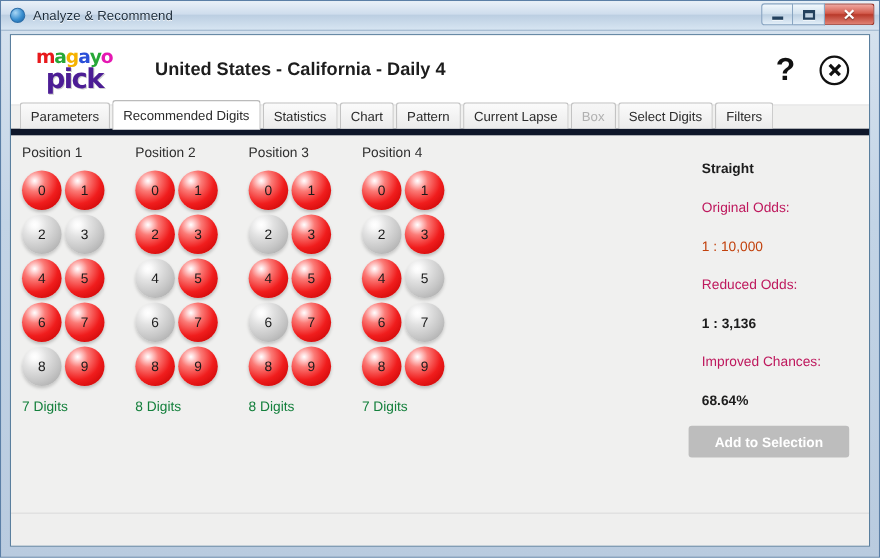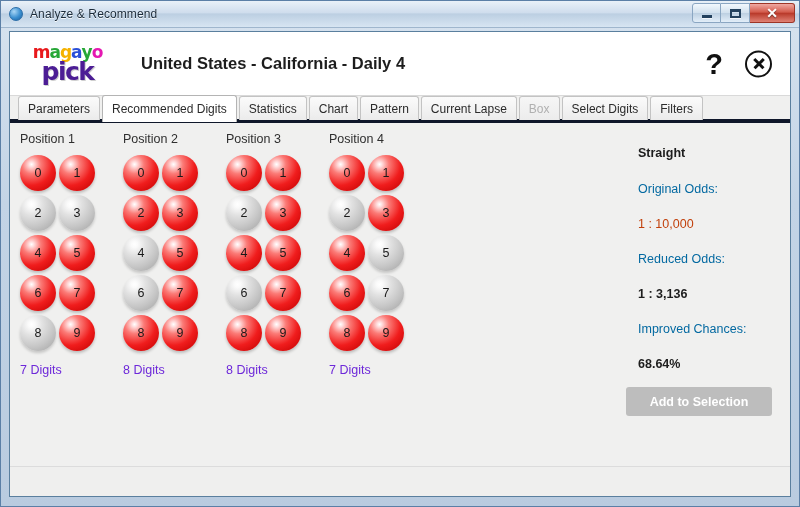--- a/index.html
+++ b/index.html
@@ -118,23 +118,23 @@
     width: 13px; height: 2.6px; background:#111;
   }
   .ic-close::before { transform: translate(-50%,-50%) rotate(45deg); }
   .ic-close::after  { transform: translate(-50%,-50%) rotate(-45deg); }
 
   
   .tabstrip {
     height: 27px;
     background: #f0f0ef;
     position: relative;
-    display: flex; align-items: center;
+    display: flex; align-items: flex-end;
     padding-left: 8px;
-    border-bottom: 4px solid #0f172a;
+    border-bottom: 6px solid #0f172a;
   }
   .tab {
     height: 24px; line-height: 24px;
     padding: 0 9px;
     font-size: 12px; color: #2b2b2b;
     background: linear-gradient(180deg,#fbfbfb 0%, #ebebeb 100%);
     border: 1px solid #c3c3c3;
     border-bottom: none;
     border-radius: 3px 3px 0 0;
     margin-right: 2px;
@@ -186,29 +186,29 @@
     background: radial-gradient(circle at 32% 26%, #ffffff 0%, #ffdede 7%, #fb7b77 26%, #f01d1d 58%, #d40b0b 82%, #a80505 100%);
     box-shadow: 0 2px 3px rgba(0,0,0,.22);
   }
   .ball.grey {
     background: radial-gradient(circle at 32% 26%, #ffffff 0%, #fafafa 9%, #e2e2e2 30%, #c6c6c6 62%, #b0b0b0 84%, #9a9a9a 100%);
     box-shadow: 0 2px 3px rgba(0,0,0,.18);
   }
   .ball span { position: relative; z-index: 2; }
   .digitcount {
     margin-top: 8px;
-    font-size: 12.5px; color: #6d28d9;
+    font-size: 12.5px; color: #15803d;
   }
 
   
   .infopanel {
     position: absolute; right: 2px; top: 22px; width: 150px;
   }
   .info-title { font-size: 12.5px; font-weight: bold; color:#1d1d1d; margin-bottom: 22px; }
-  .info-label { font-size: 12.5px; color:#0369a1; margin-bottom: 21px; }
+  .info-label { font-size: 12.5px; color:#be185d; margin-bottom: 21px; }
   .info-value { font-size: 12.5px; color:#c2410c; margin-bottom: 21px; }
   .info-value.bold { font-weight: bold; color:#1d1d1d; }
 
   .addbtn {
     position: absolute; right: 18px; bottom: 50px;
     width: 146px; height: 29px;
     background: #bdbdbd;
     border: none; border-radius: 3px;
     color: #ffffff; font-size: 12.5px; font-weight: bold;
     font-family: "Liberation Sans", sans-serif;

